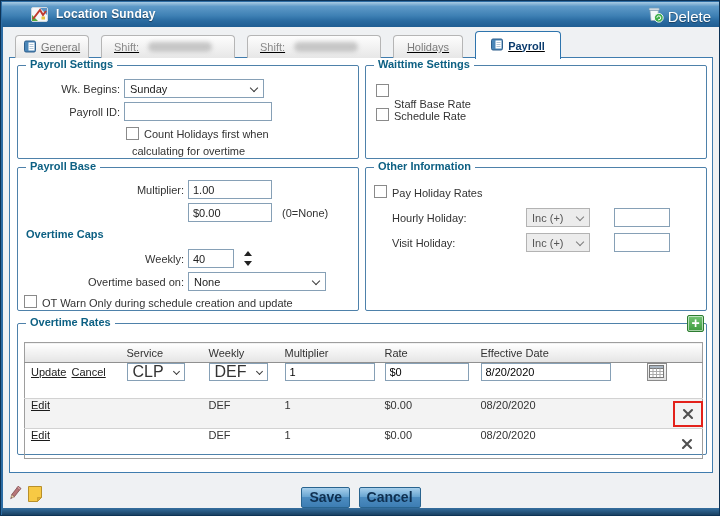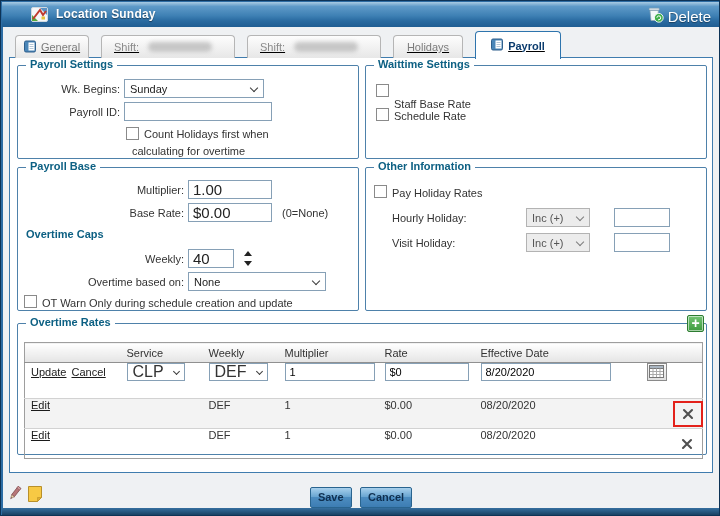--- a/index.html
+++ b/index.html
@@ -38,21 +38,21 @@
   
   .panel { position:absolute; left:8px; top:56px; width:704px; height:416px; background:#fff; border:1px solid #3f7cae; z-index:2; }
   
   .fs { position:absolute; border:1px solid #4e81aa; border-radius:2px; background:#fff; z-index:3; }
   .fs-legend { position:absolute; top:-8px; left:8px; background:#fff; padding:0 4px; color:#0d6083; font-size:11px; font-weight:bold; white-space:nowrap; }
   .lbl { position:absolute; font-size:11px; color:#333; white-space:nowrap; }
   .lbl.r { text-align:right; }
   .heading { position:absolute; font-size:11px; font-weight:bold; color:#0d6083; }
   .inp {
     position:absolute; height:19px; border:1px solid #86a0b6; background:#fff;
-    font-family:"Liberation Sans",sans-serif; font-size:15px; color:#222; padding:0 4px; outline:none;
+    font-family:"Liberation Sans",sans-serif; font-size:11px; color:#222; padding:0 4px; outline:none;
   }
   .sel {
     position:absolute; height:19px; border:1px solid #86a0b6; background:#fff;
     display:flex; align-items:center; font-size:11px; color:#222; padding:0 18px 0 5px; cursor:pointer;
   }
   .sel .chev { position:absolute; right:6px; top:6px; width:6px; height:6px; border-right:1.7px solid #3c3c3c; border-bottom:1.7px solid #3c3c3c; transform:rotate(45deg); margin-top:-1px; }
   .sel.dis { background:#ececec; border-color:#b3b3b3; color:#555; }
   .sel.dis .chev { border-color:#7d7d7d; }
   .chk { position:absolute; width:13px; height:13px; background:#fff; border:1px solid #8a8a8a; cursor:pointer; }
   .spin { position:absolute; display:flex; flex-direction:column; gap:5px; cursor:pointer; }
@@ -79,21 +79,21 @@
     position:absolute; top:-9px; right:2px; width:17px; height:17px; border:1px solid #2d7c31; border-radius:2px;
     background:linear-gradient(180deg,#74c474,#3f9b3f); box-shadow:inset 0 0 0 1px rgba(255,255,255,.55);
     color:#fff; font-size:14px; font-weight:bold; line-height:14px; text-align:center; cursor:pointer; z-index:4;
   }
   
   .footer-icons { position:absolute; left:7px; top:484px; display:flex; align-items:flex-end; gap:4px; z-index:4; }
   .footer-buttons { position:absolute; left:0; top:486px; width:720px; text-align:center; z-index:4; }
   .btn {
     display:inline-block; min-width:36px; height:21px; margin:0 2px; padding:0 7px;
     background:linear-gradient(180deg,#a8d0ec 0%,#6aa6d2 45%,#4c8cc0 50%,#3d7db3 100%);
-    border:1px solid #29648f; border-radius:2px; color:#0e2f50; font-size:11px; font-weight:bold;
+    border:1px solid #29648f; border-radius:2px; color:#0e2f50; font-size:14px; font-weight:bold;
     font-family:"Liberation Sans",sans-serif; cursor:pointer; line-height:19px;
   }
   .bottomchrome { position:absolute; left:1px; top:507px; width:718px; height:8px; background:linear-gradient(180deg,#356f9f,#153a5a); }
 </style>
 </head>
 <body>
 
 <div class="window">
 
   <div class="titlebar">
@@ -182,21 +182,20 @@
     <div class="chk" style="left:10px; top:18px;"></div>
     <span class="lbl" style="left:28px; top:20px;margin-top:12px;">Staff Base Rate</span>
     <div class="chk" style="left:10px; top:42px;"></div>
     <span class="lbl" style="left:28px; top:44px;">Schedule Rate</span>
   </div>
 
   <div class="fs" style="left:16px; top:166px; width:342px; height:144px;">
     <span class="fs-legend">Payroll Base</span>
     <span class="lbl r" style="left:0; top:16px; width:166px;">Multiplier:</span>
     <input class="inp" style="left: 170px; top: 12px; width: 84px;" value="1.00">
-    <span class="lbl r" style="left:0; top:39px; width:166px;">Base Rate:</span>
     <input class="inp" style="left: 170px; top: 35px; width: 84px;" value="$0.00">
     <span class="lbl" style="left:264px; top:39px;">(0=None)</span>
     <span class="heading" style="left:8px; top:60px;">Overtime Caps</span>
     <span class="lbl r" style="left:0; top:85px; width:166px;">Weekly:</span>
     <input class="inp" style="left: 170px; top: 81px; width: 46px;" value="40">
     <div class="spin" style="left:226px; top:83px;">
       <div class="tri-up"></div>
       <div class="tri-dn"></div>
     </div>
     <span class="lbl r" style="left:0; top:108px; width:166px;">Overtime based on:</span>

